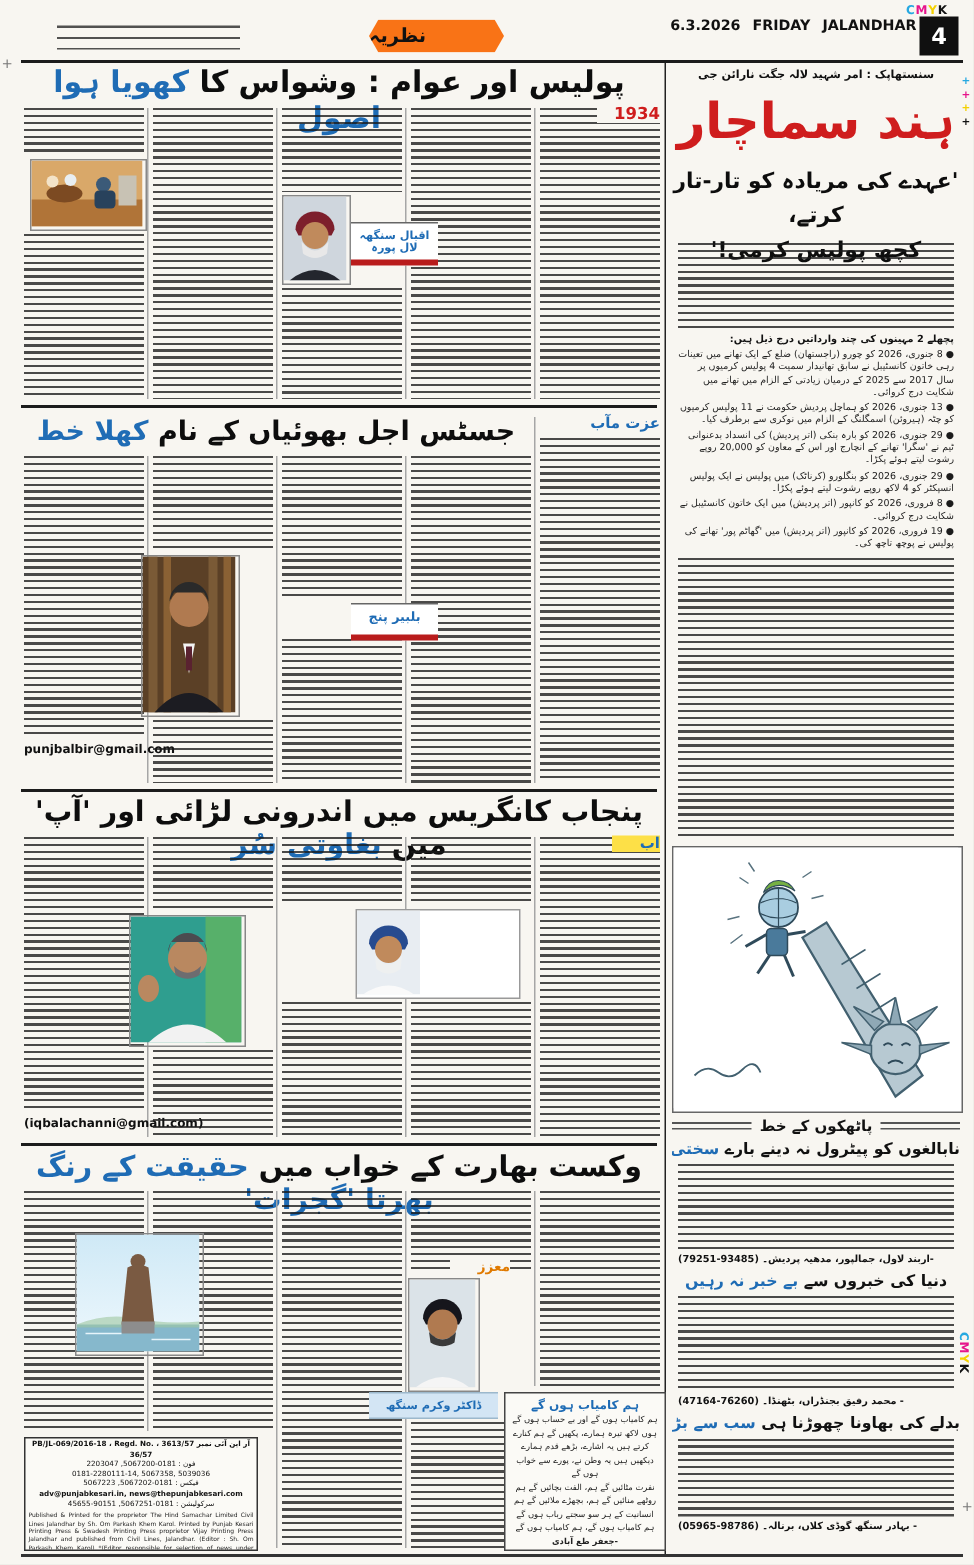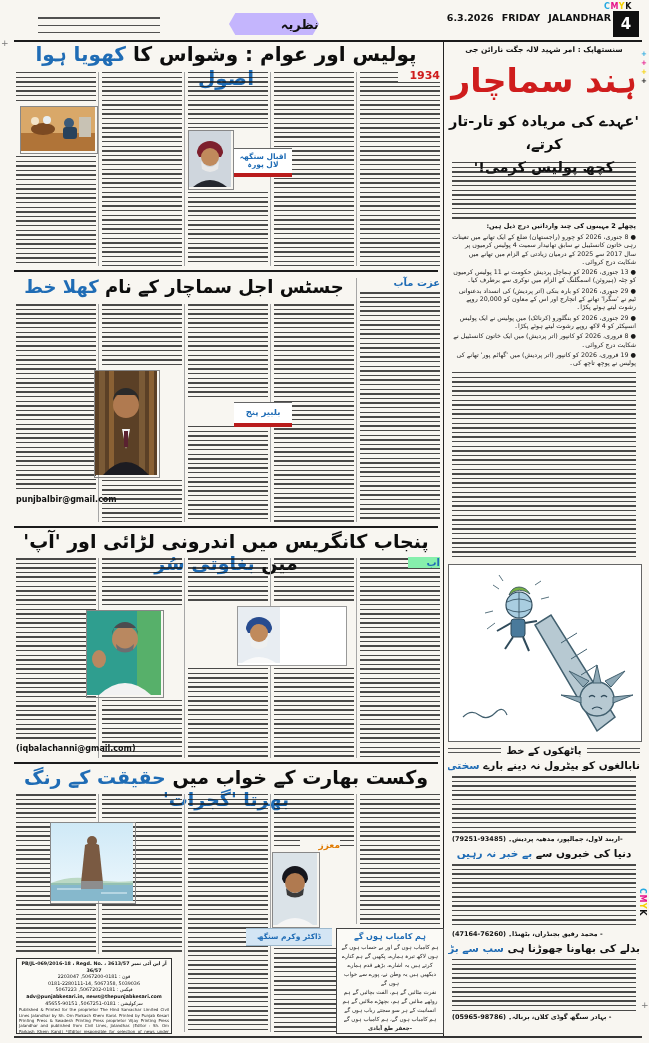--- a/index.html
+++ b/index.html
@@ -41,23 +41,23 @@
   <div class="abs" style="left:641px;top:50px;font-size:7px;line-height:9px;font-weight:bold;">
     <div style="color:#27a9e1">+</div>
       <div style="color:#e6148b">+</div>
       <div style="color:#f4d100">+</div>
       <div style="color:#111">+</div>
   </div>
   <div class="abs cmykL" style="left:638px;top:888px;writing-mode:vertical-rl;"><span class="c">C</span><span class="m">M</span><span class="y">Y</span><span class="k">K</span></div>
   <div class="abs" style="left:641px;top:1000px;font-size:9px;color:#777;">+</div>
 
   <div class="abs fill2" style="left:38px;top:17px;width:122px;height:16px;"></div>
-  <div class="abs" style="left:229px;top:13px;width:90px;height:22px;background:#c4b5fd;
+  <div class="abs" style="left:246px;top:13px;width:90px;height:22px;background:#f97316;
        clip-path:polygon(0 50%,7% 0,93% 0,100% 50%,93% 100%,7% 100%);
-       display:flex;align-items:center;justify-content:flex-end;">
+       display:flex;align-items:center;justify-content:flex-start;">
     <span class="rtl" style="font-weight:bold;font-size:13px;">نظریہ</span>
   </div>
   <div class="abs" style="left:447px;top:10px;width:164px;height:14px;display:flex;align-items:center;gap:4px;justify-content:flex-end;font-weight:bold;font-size:9.5px;">
     <span>6.3.2026</span>
     <span style="width:5px;height:5px;border-radius:50%;background:#f7941d;"></span>
     <span>FRIDAY</span>
     <span style="width:5px;height:5px;border-radius:50%;background:#f7941d;"></span>
     <span>JALANDHAR</span>
   </div>
   <div class="abs" style="left:613px;top:11px;width:26px;height:26px;background:#101010;color:#fff;display:flex;align-items:center;justify-content:center;font-weight:bold;font-size:15px;">
@@ -179,21 +179,21 @@
       <path d="M8,22 a13,12 0 0 1 26,0 l-2,4 -22,0 z" fill="#7d1f2c"></path>
       <circle cx="21" cy="26" r="9" fill="#c08a5c"></circle>
       <path d="M12,30 q9,12 18,0 l-1,8 q-8,6 -16,0 z" fill="#e8e8e8"></path>
       <path d="M4,56 q17,-14 34,0 z" fill="#23262e"></path>
     </svg>
   </div>
   <div class="abs nameband" style="left:234px;top:148px;width:58px;height:24px;font-size:7.5px;">اقبال سنگھہ لال پورہ</div>
   <div class="abs hrule" style="left:14px;top:270px;width:424px;height:2px;"></div>
 
   <div class="abs hd" style="left:14px;top:276px;width:340px;font-size:18px;">
-    <span>جسٹس اجل سماچار کے نام</span>
+    <span>جسٹس اجل بھوئیاں کے نام</span>
     <span class="blue">کھلا خط</span>
   </div>
   <div class="abs vr" style="left:98px;top:304px;height:218px;"></div>
   <div class="abs vr" style="left:184px;top:304px;height:218px;"></div>
   <div class="abs vr" style="left:270px;top:304px;height:218px;"></div>
   <div class="abs vr" style="left:356px;top:278px;height:244px;"></div>
   <div class="abs rtl blue" style="left:360px;top:277px;width:80px;font-size:10px;font-weight:bold;text-align:right;">عزت مآب</div>
   <div class="abs fill" style="left:360px;top:292px;width:80px;height:230px;"></div>
   <div class="abs fill" style="left:16px;top:304px;width:80px;height:188px;"></div>
   <div class="abs" style="left:16px;top:495px;width:110px;font-size:8px;font-weight:bold;">punjbalbir@gmail.com</div>
@@ -221,21 +221,21 @@
 
   <div class="abs hd" style="left:14px;top:530px;width:424px;font-size:19px;">
     <span>پنجاب کانگریس میں اندرونی لڑائی اور 'آپ' میں</span>
     <span class="blue">بغاوتی سُر</span>
   </div>
   <div class="abs vr" style="left:98px;top:558px;height:200px;"></div>
   <div class="abs vr" style="left:184px;top:558px;height:200px;"></div>
   <div class="abs vr" style="left:270px;top:558px;height:200px;"></div>
   <div class="abs vr" style="left:356px;top:558px;height:200px;"></div>
   <div class="abs fill" style="left:360px;top:558px;width:80px;height:200px;"></div>
-  <div class="abs rtl blue" style="left:408px;top:557px;width:32px;height:11px;background:#86efac;font-size:10px;font-weight:bold;text-align:right;">اب</div>
+  <div class="abs rtl blue" style="left:408px;top:557px;width:32px;height:11px;background:#fde047;font-size:10px;font-weight:bold;text-align:right;">اب</div>
   <div class="abs fill" style="left:16px;top:558px;width:80px;height:182px;"></div>
   <div class="abs" style="left:16px;top:744px;width:130px;font-size:8px;font-weight:bold;">(iqbalachanni@gmail.com)</div>
   <div class="abs fill" style="left:102px;top:558px;width:80px;height:48px;"></div>
   <div class="abs fill" style="left:102px;top:700px;width:80px;height:58px;"></div>
   <div class="abs fill" style="left:188px;top:558px;width:80px;height:44px;"></div>
   <div class="abs fill" style="left:188px;top:668px;width:80px;height:90px;"></div>
   <div class="abs fill" style="left:274px;top:558px;width:80px;height:44px;"></div>
   <div class="abs fill" style="left:274px;top:668px;width:80px;height:90px;"></div>
 
   <div class="abs" style="left:86px;top:610px;width:76px;height:86px;border:1px solid #888;">

